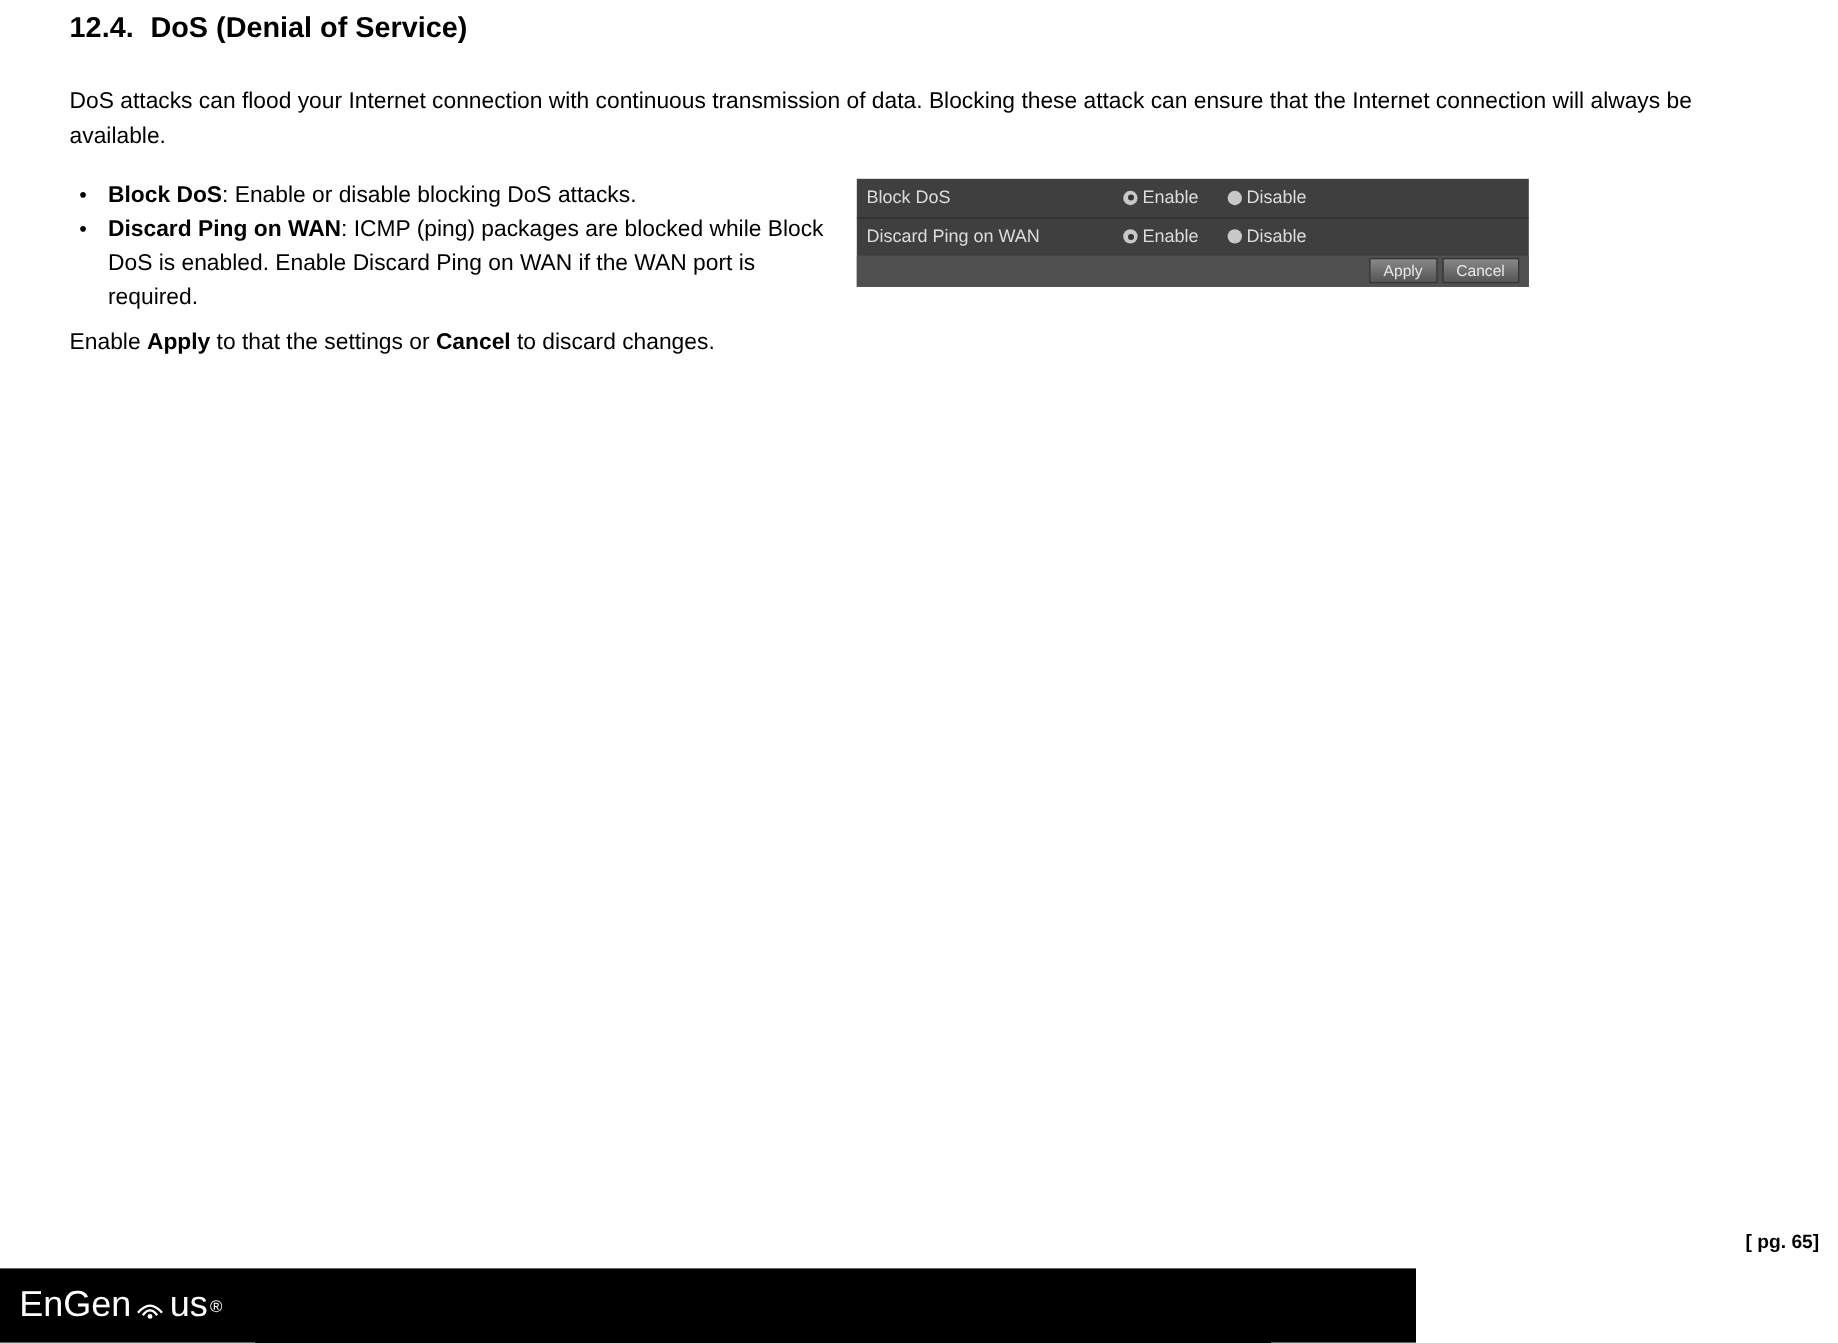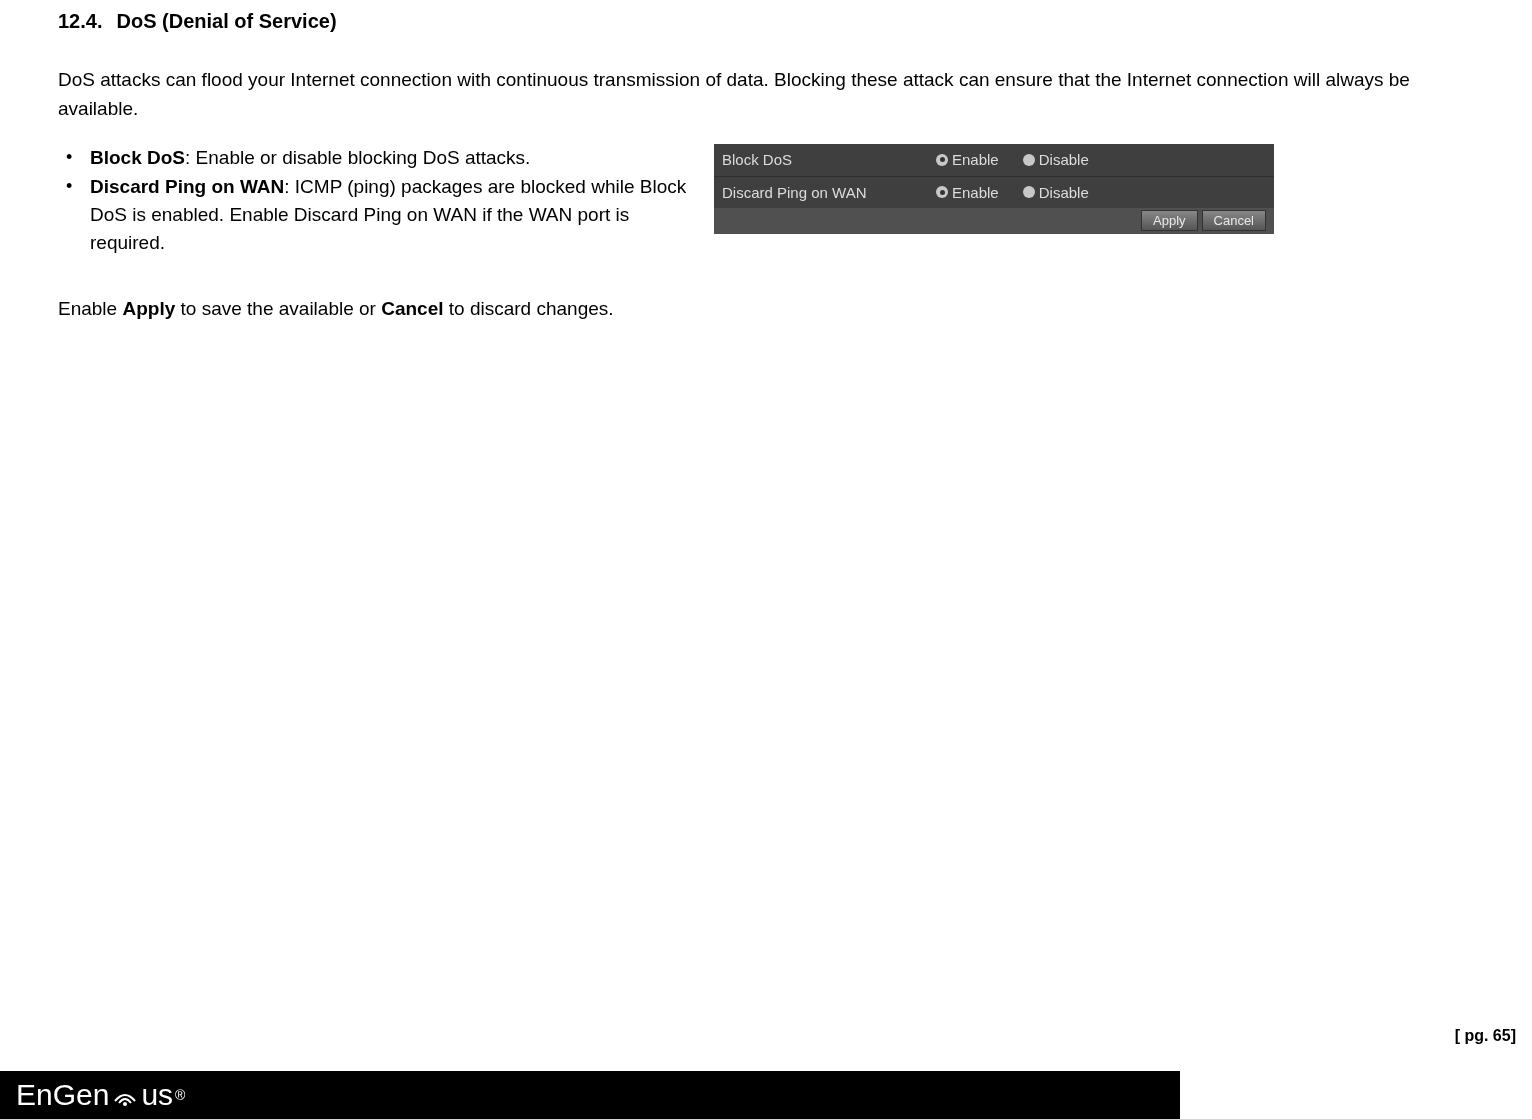--- a/index.html
+++ b/index.html
@@ -12,21 +12,21 @@
       background: #ffffff;
       width: 1532px;
       height: 1119px;
       position: relative;
       color: #000;
     }
     .content-area {
       padding: 10px 50px 0 58px;
     }
     .section-heading {
-      font-size: 20px;
+      font-size: 24px;
       font-weight: bold;
       margin-bottom: 32px;
     }
     .section-heading .num {
       display: inline-block;
       margin-right: 14px;
     }
     .para {
       font-size: 19px;
       line-height: 1.55;
@@ -36,21 +36,21 @@
       display: flex;
       align-items: flex-start;
       gap: 20px;
     }
     .left-col {
       flex: 0 0 636px;
     }
     .bullets {
       list-style: none;
       padding-left: 30px;
-      margin-bottom: 38px;
+      margin-bottom: 10px;
     }
     .bullets li {
       position: relative;
       font-size: 19px;
       line-height: 1.45;
       margin-bottom: 2px;
       padding-left: 2px;
     }
     .bullets li::before {
       content: "•";
@@ -141,21 +141,21 @@
     .page-num {
       position: absolute;
       right: 16px;
       bottom: 74px;
       font-size: 16px;
       font-weight: bold;
     }
     .footer-bar {
       background: #000;
       width: 1180px;
-      height: 48px;
+      height: 62px;
       display: flex;
       align-items: center;
       padding-left: 16px;
     }
     .logo {
       color: #fff;
       font-size: 30px;
       display: flex;
       align-items: center;
       font-family: Arial, sans-serif;
@@ -192,21 +192,21 @@
     <div class="left-col">
       <ul class="bullets">
         <li>
           <span class="b">Block DoS</span><span>: Enable or disable blocking DoS attacks.</span>
         </li>
         <li>
           <span class="b">Discard Ping on WAN</span><span>: ICMP (ping) packages are blocked while Block DoS is enabled. Enable Discard Ping on WAN if the WAN port is required.</span>
         </li>
       </ul>
       <p class="para">
-        <span>Enable </span><span class="b">Apply</span><span> to save the available or </span><span class="b">Cancel</span><span> to discard changes.</span>
+        <span>Enable </span><span class="b">Apply</span><span> to that the settings or </span><span class="b">Cancel</span><span> to discard changes.</span>
       </p>
     </div>
 
     <div class="settings-panel">
       <div class="settings-row">
         <div class="settings-label">Block DoS</div>
         <div class="radio-group">
           <label class="radio-option">
             <span class="radio-dot selected"></span>
             <span>Enable</span>

